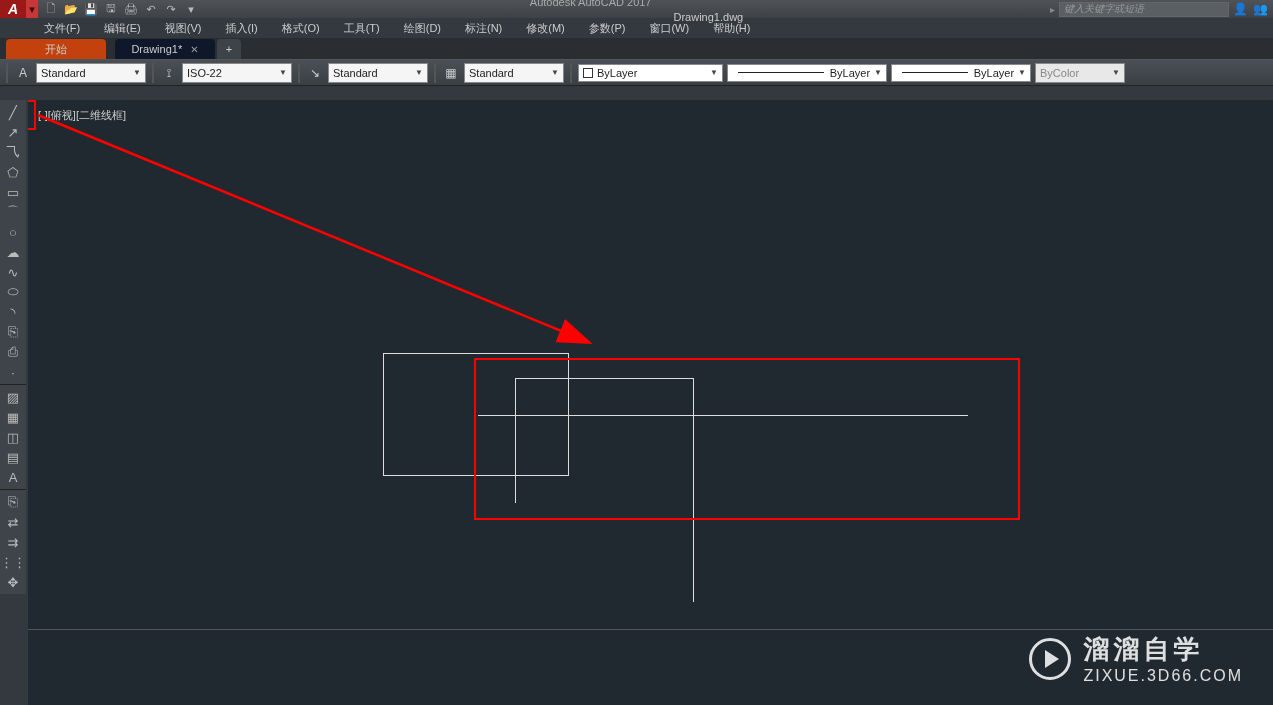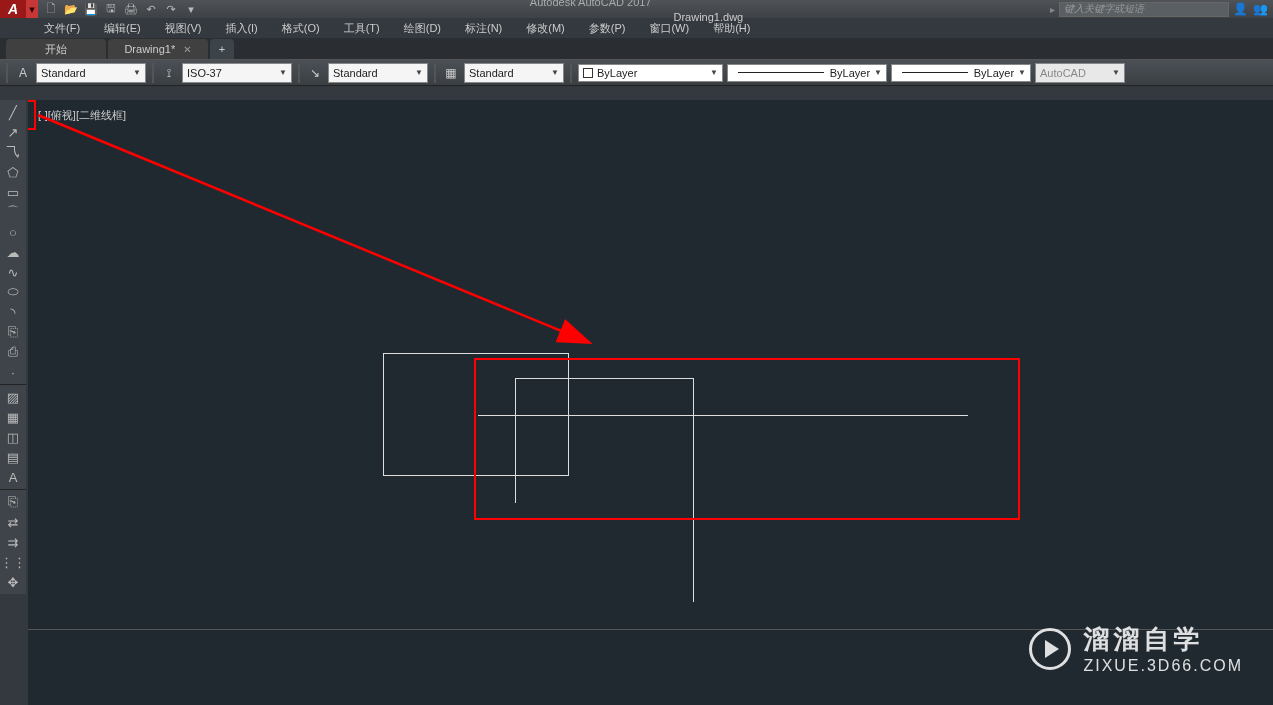--- a/index.html
+++ b/index.html
@@ -17,22 +17,22 @@
 .title-right { position: absolute; right: 4px; display: flex; gap: 4px; align-items: center; }
 .search-hint { width: 170px; height: 15px; background: #5a5f63; border: 1px solid #666; color: #999; font-size: 10px; padding: 0 4px; font-style: italic; display:flex;align-items:center;}
 .title-icon { width: 16px; height: 16px; color: #999; display:flex;align-items:center;justify-content:center; font-size:12px;}
 
 
 .menubar { height: 20px; background: #33393f; display: flex; align-items: center; padding-left: 32px; gap: 0; }
 .menu-item { color: #ccc; font-size: 11px; padding: 2px 12px; cursor: pointer; }
 
 
 .tabbar { height: 22px; background: #2a2e32; display: flex; align-items: flex-end; padding-left: 6px; gap: 2px; border-bottom: 1px solid #555; }
-.tab { height: 20px; padding: 2px 16px; background: #404040; color: #ccc; font-size: 11px; border-radius: 4px 4px 0 0; display: flex; align-items: center; gap: 8px; min-width: 100px; justify-content: center; }
-.tab.active { background: #404040; }
+.tab { height: 20px; padding: 2px 16px; background: #c2410c; color: #ccc; font-size: 11px; border-radius: 4px 4px 0 0; display: flex; align-items: center; gap: 8px; min-width: 100px; justify-content: center; }
+.tab.active { background: #0f172a; margin-left: 7px; }
 .tab-close { font-size: 10px; color: #999; }
 .tab.plus { min-width: 24px; width: 24px; padding: 0; justify-content: center; background: #3d4449; }
 
 
 .stylebar { height: 26px; background: linear-gradient(#4b5056,#3a3f44); display: flex; align-items: center; padding: 0 4px; gap: 4px; border-bottom: 1px solid #222; }
 .style-icon { width: 18px; height: 18px; display: flex; align-items: center; justify-content: center; color: #ccc; font-size: 12px; }
 .style-combo { height: 20px; background: #f5f5f5; border: 1px solid #888; font-size: 11px; padding: 0 4px; display: flex; align-items: center; justify-content: space-between; color: #222; }
 .combo-arrow { font-size: 8px; color: #444; margin-left: 4px; }
 .vsep { width: 2px; height: 20px; background: #555; margin: 0 2px; }
 .layer-combo { height: 18px; background: #fff; border: 1px solid #888; display: flex; align-items: center; font-size: 11px; color: #222; padding: 0 4px; min-width: 140px; justify-content: space-between; }
@@ -50,21 +50,21 @@
 .hline { position: absolute; left: 0; right: 0; height: 1px; background: #555; bottom: 75px; }
 
 
 .rect1 { position: absolute; border: 1px solid #ddd; left: 355px; top: 253px; width: 186px; height: 123px; }
 
 .red-box-tool { position: absolute; border: 2px solid red; left: -28px; top: 0px; width: 36px; height: 30px; }
 .red-box-main { position: absolute; border: 2px solid red; left: 446px; top: 258px; width: 546px; height: 162px; }
 .arrow-svg { position: absolute; left: 0; top: 0; pointer-events: none; }
 
 
-.watermark { position: absolute; right: 30px; bottom: 30px; display: flex; align-items: center; gap: 12px; opacity: 0.85; }
+.watermark { position: absolute; right: 30px; bottom: 20px; display: flex; align-items: center; gap: 12px; opacity: 0.85; }
 .wm-play { width: 42px; height: 42px; border: 3px solid #fff; border-radius: 50%; display: flex; align-items: center; justify-content: center; }
 .wm-play::after { content: ""; border-left: 14px solid #fff; border-top: 9px solid transparent; border-bottom: 9px solid transparent; margin-left: 3px; }
 .wm-text { color: #fff; }
 .wm-cn { font-size: 26px; font-weight: bold; letter-spacing: 4px; }
 .wm-en { font-size: 16px; letter-spacing: 2px; }
 </style>
 </head>
 <body>
 
 <div class="titlebar">
@@ -123,21 +123,21 @@
 <div class="stylebar">
   <div class="vsep"></div>
   <div class="style-icon">A</div>
   <div class="style-combo" style="width:110px">
       <span>Standard</span>
       <span class="combo-arrow">▼</span>
     </div>
   <div class="vsep"></div>
   <div class="style-icon">⟟</div>
   <div class="style-combo" style="width:110px">
-      <span>ISO-37</span>
+      <span>ISO-22</span>
       <span class="combo-arrow">▼</span>
     </div>
   <div class="vsep"></div>
   <div class="style-icon">↘</div>
   <div class="style-combo" style="width:100px">
       <span>Standard</span>
       <span class="combo-arrow">▼</span>
     </div>
   <div class="vsep"></div>
   <div class="style-icon">▦</div>
@@ -157,21 +157,21 @@
       <span class="line-preview"></span>
       <span>ByLayer</span>
       <span class="combo-arrow">▼</span>
     </div>
   <div class="layer-combo" style="width:125px">
       <span class="line-preview"></span>
       <span>ByLayer</span>
       <span class="combo-arrow">▼</span>
     </div>
   <div class="style-combo" style="width:90px;background:#e8e8e8;color:#888">
-      <span>AutoCAD</span>
+      <span>ByColor</span>
       <span class="combo-arrow">▼</span>
     </div>
 </div>
 
 <div class="left-toolbar">
   <div class="tool-btn">╱</div>
   <div class="tool-btn">↗</div>
   <div class="tool-btn">⺄</div>
   <div class="tool-btn">⬠</div>
   <div class="tool-btn">▭</div>

